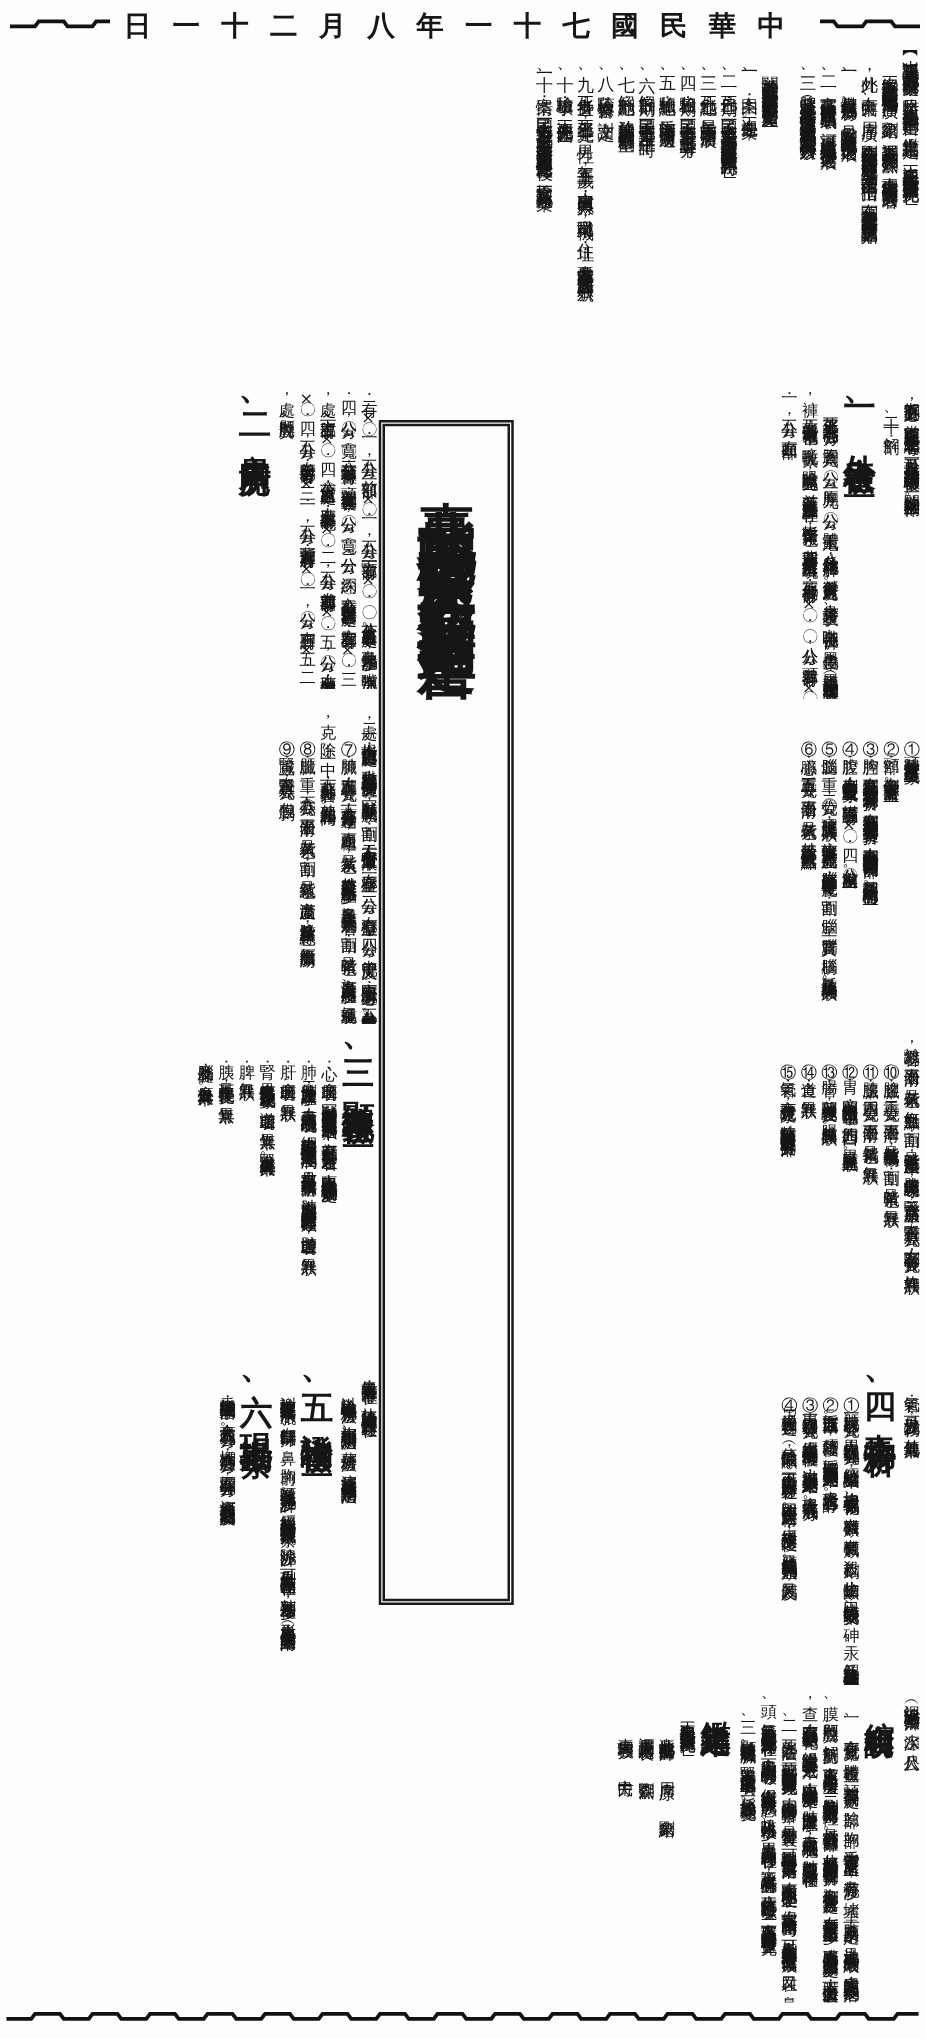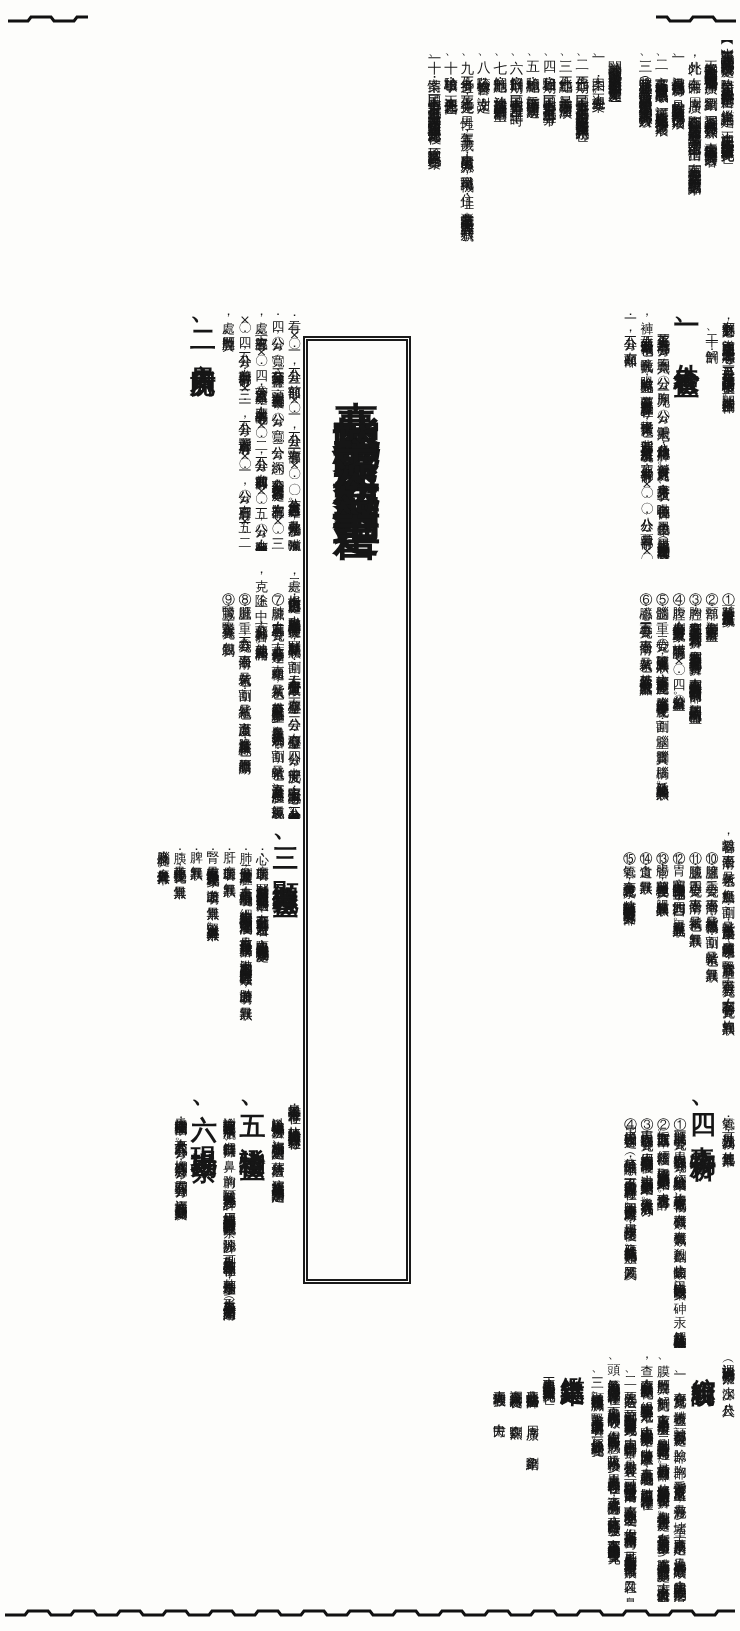--- a/index.html
+++ b/index.html
@@ -40,20 +40,21 @@
   }
 </style>
 </head>
 <body>
 
 <div id="page">
 
   <svg class="rule" style="left:8px;top:14px" width="80" height="10">
     <polyline points="0,7 20,7 23,3 43,3 46,7 66,7 69,3 80,3" fill="none" stroke="#111" stroke-width="3"></polyline>
   </svg>
+  <div id="masthead-date">中華民國七十一年八月二十一日</div>
   <svg class="rule" style="left:656px;top:14px" width="80" height="10">
     <polyline points="0,3 11,3 14,7 34,7 37,3 57,3 60,7 80,7" fill="none" stroke="#111" stroke-width="3"></polyline>
   </svg>
 
   <div class="band b1" style="left:8px;top:36px;width:728px;height:264px;">
     <p class="cont">【本報訊】臺灣臺北地方法院檢察處，昨日公布了王迎先命案解剖鑑定書，鑑定結果是：「王迎先之死因係生前自高處落水休克死亡」。</p>
     <p>王案解剖鑑定書是由臺北地檢處法醫周序廣、劉象縉、調查局第六處科長劉森熙、臺大病理教授方中民共同簽署。</p>
     <p>此外，在方中民、周序廣、劉森熙三位法醫聯名簽署的「北檢明盈字第二五二〇一號函」件中指出，有關王迎先命案仍有待進一步說明數點如下：</p>
     <p>一、身體傷痕包括肋骨、骨盤骨斷裂及身體其他部份之傷痕。</p>
     <p>二、高處落下時撞擊水面或水底石頭、河床可能產生類似死者身體之傷痕。</p>

